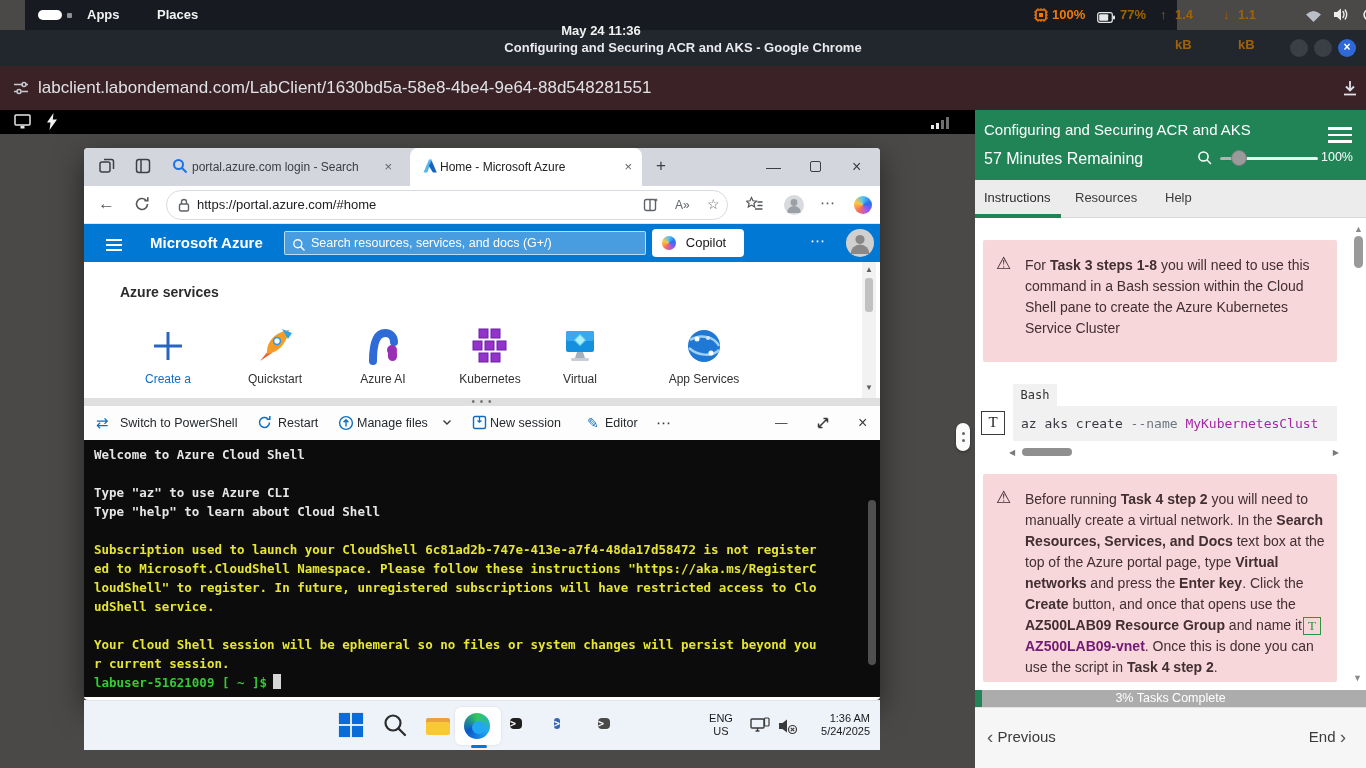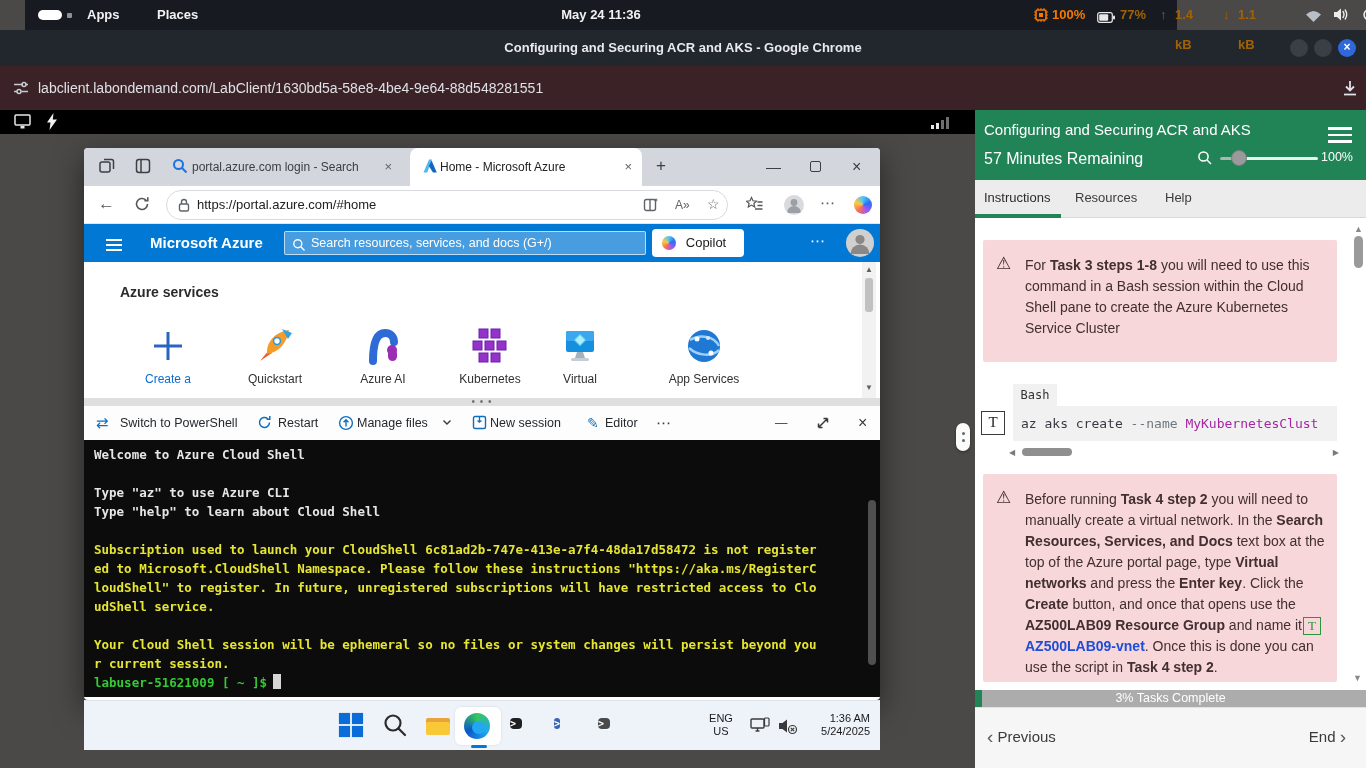--- a/index.html
+++ b/index.html
@@ -5,32 +5,32 @@
   * { margin:0; padding:0; box-sizing:border-box; }
   html,body { width:1366px; height:768px; background:#101216; font-family:"Liberation Sans",sans-serif; overflow:hidden; }
   #screen { position:relative; width:1366px; height:768px; background:#4a4948; }
   .abs { position:absolute; }
 
   
   #topbar { position:absolute; left:0; top:0; width:1152px; height:30px; background:#171b21; color:#fff; z-index:50;margin-left:25px; }
   #topbar .menu { position:absolute; top:0; height:30px; line-height:30px; font-weight:700; font-size:13px; color:#f2f2f2; padding:0 6px; }
   .logo-pill { position:absolute; left:13px; top:10px; width:24px; height:10px; border-radius:5px; background:#fff; }
   .logo-dot { position:absolute; left:42px; top:13px; width:5px; height:5px; background:#8d9196; border-radius:1px; }
-  #clock { position:absolute; left:0; right:0; top:0; text-align:center; line-height:30px; font-weight:700; font-size:13px; color:#f2f2f2; }
+  #clock { position:absolute; left:0; right:0; top:16px; text-align:center; line-height:30px; font-weight:700; font-size:13px; color:#f2f2f2; }
   .sys { position:absolute; top:0; height:30px; line-height:30px; font-size:13px; font-weight:600; color:#a16207; }
   .sys.orange { color:#f57900; }
   .sysicon { position:absolute; top:7px; }
 
   
   #chrome-titlebar { position:absolute; left:0; top:30px; width:1366px; height:36px; background:#22262d; }
   #chrome-title { width:100%; text-align:center; line-height:36px; color:#e8eaed; font-size:13px; font-weight:700; }
   .win-circle { position:absolute; top:9px; width:18px; height:18px; border-radius:50%; background:#3a3f46; }
   .win-circle.close { background:#2f68d9; color:#fff; text-align:center; line-height:17px; font-size:12px; font-weight:700; }
   #chrome-urlbar { position:absolute; left:0; top:66px; width:1366px; height:44px; background:#3a2226; }
-  #chrome-url { position:absolute; left:38px; top:0; line-height:44px; color:#dfe1e5; font-size:14px; }
+  #chrome-url { position:absolute; left:38px; top:0; line-height:44px; color:#dfe1e5; font-size:17px; }
 
   
   #lab-toolbar { position:absolute; left:0; top:110px; width:975px; height:24px; background:#000; }
   .sigbars { position:absolute; right:22px; top:6px; width:22px; height:13px; }
   .sigbars i { position:absolute; bottom:0; width:3px; background:#e8e8e8; }
   .sigbars i:nth-child(1){ left:0; height:4px; }
   .sigbars i:nth-child(2){ left:5px; height:6px; }
   .sigbars i:nth-child(3){ left:10px; height:9px; background:#6f6f6f; }
   .sigbars i:nth-child(4){ left:15px; height:12px; background:#6f6f6f; }
 
@@ -103,21 +103,21 @@
   #zoom-track-dark { position:absolute; left:245px; top:47px; width:20px; height:3px; background:rgba(0,0,0,.25); }
   #zoom-knob { position:absolute; left:256px; top:40px; width:16px; height:16px; border-radius:50%; background:#9a9a9a; border:1px solid #7d7d7d; }
   #zoom-label { position:absolute; left:346px; top:40px; font-size:12.5px; }
   #panel-tabs { position:absolute; left:0; top:70px; width:391px; height:38px; background:#ececec; border-bottom:1px solid #d8d8d8; }
   .ptab { position:absolute; top:0; line-height:36px; font-size:13px; color:#3c3c3c; }
   #ptab-underline { position:absolute; left:0; top:34px; width:86px; height:4px; background:#208457; }
   #panel-content { position:absolute; left:0; top:108px; width:391px; height:472px; background:#fff; overflow:hidden; }
   .warnbox { position:absolute; left:8px; width:354px; background:#f8d7da; border-radius:2px; padding:15px 12px 12px 42px; font-size:14px; line-height:21px; color:#412f31; }
   .warn-icon { position:absolute; left:13px; top:13px; font-size:17px; color:#412f31; }
   .seg-bold { font-weight:700; }
-  .seg-greenbold { font-weight:700; color:#1d4ed8; }
+  .seg-greenbold { font-weight:700; color:#701a75; }
   .seg-tbox { display:inline-block; border:1px solid #27963c; color:#27963c; font-family:"Liberation Serif",serif; font-size:13px; line-height:16px; padding:0 4px; margin:0 3px 0 1px; background:#fff0; }
   #code-tab { position:absolute; left:38px; top:166px; width:44px; height:22px; background:#f1f1f1; font-family:"DejaVu Sans Mono",monospace; font-size:12px; color:#333; text-align:center; line-height:22px; }
   #code-area { position:absolute; left:38px; top:188px; width:324px; height:35px; background:#f1f1f1; font-family:"DejaVu Sans Mono",monospace; font-size:13px; line-height:35px; padding-left:8px; white-space:nowrap; overflow:hidden; }
   .seg-code-plain { color:#383a42; }
   .seg-code-param { color:#6e7781; }
   .seg-code-value { color:#a626a4; }
   .tbtn { position:absolute; width:24px; height:24px; background:#fff; border:1.5px solid #3a3a3a; font-family:"Liberation Serif",serif; font-size:15px; color:#222; text-align:center; line-height:21px; }
   #hscroll { position:absolute; left:34px; top:228px; width:330px; height:12px; }
   #hthumb { position:absolute; left:13px; top:2px; width:50px; height:8px; background:#8f8f8f; border-radius:4px; }
   .harrow { position:absolute; top:2px; font-size:8px; color:#7a7a7a; }

